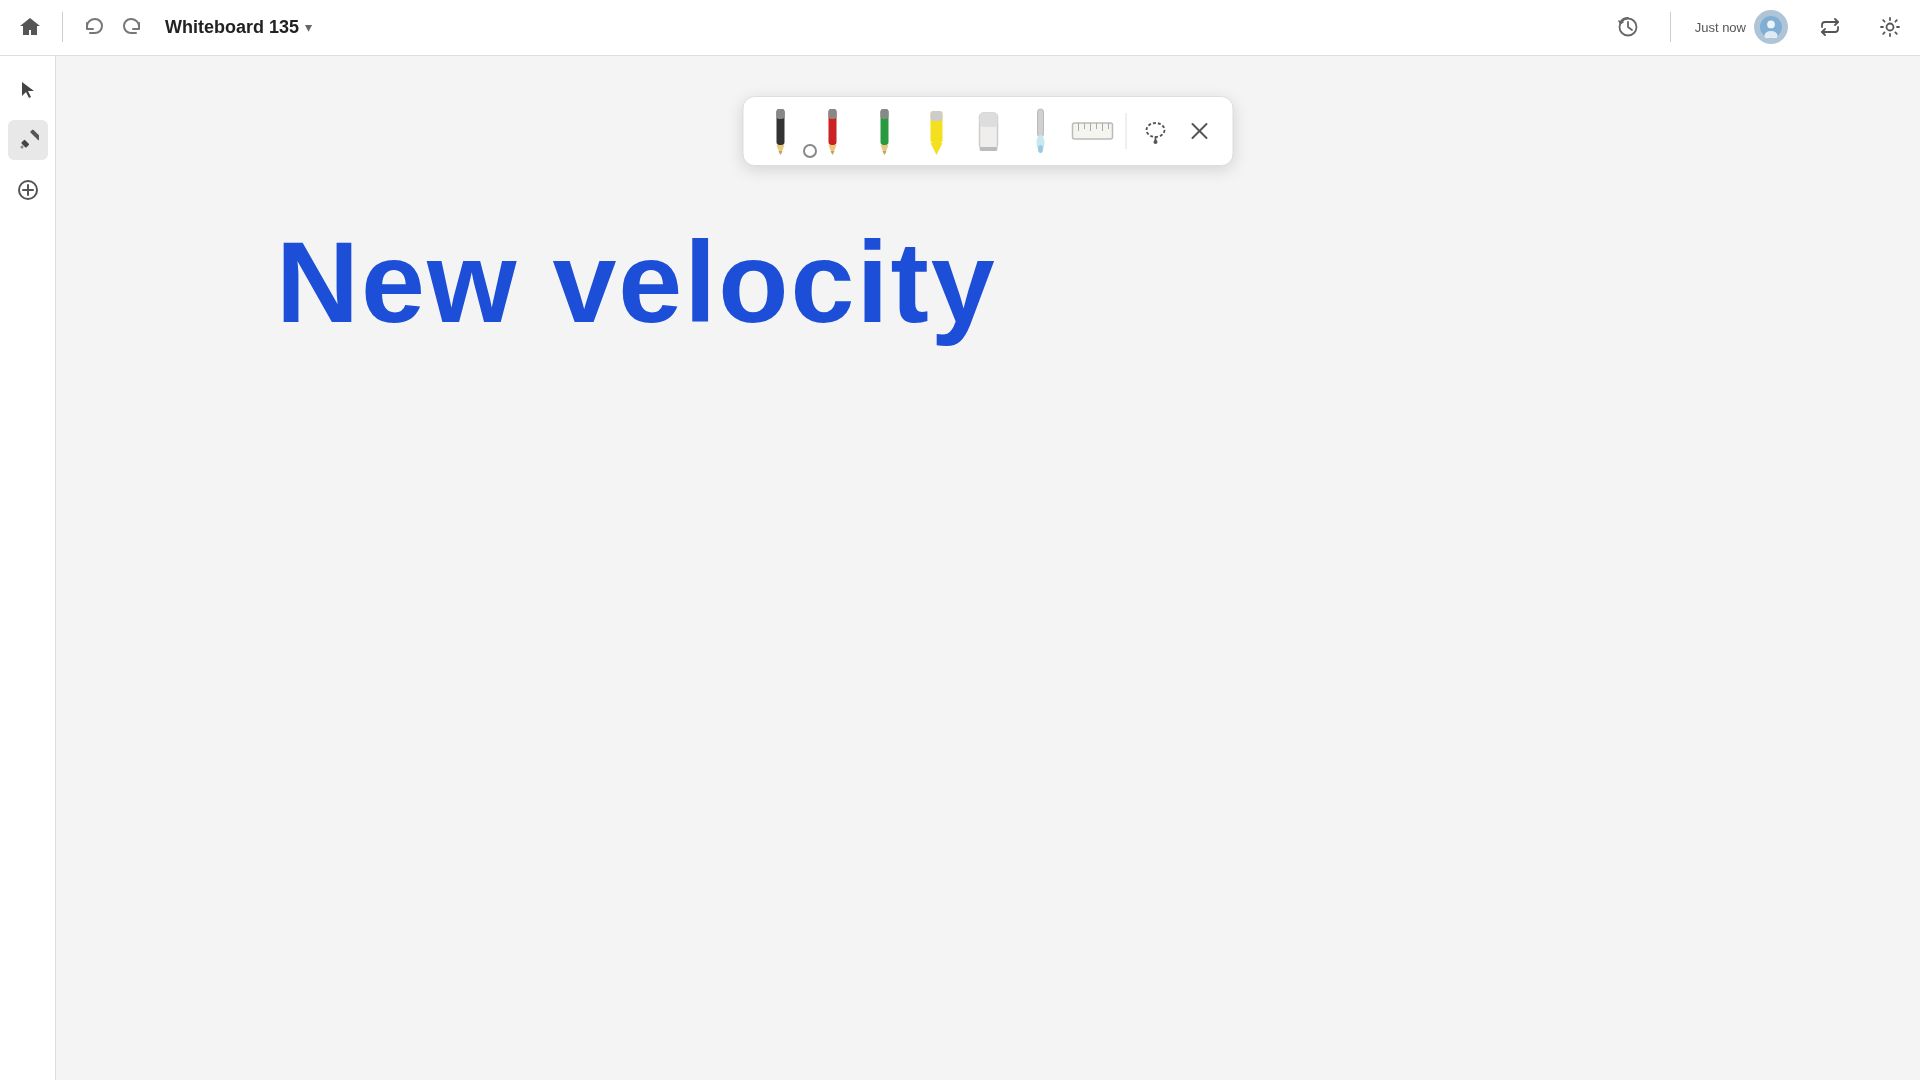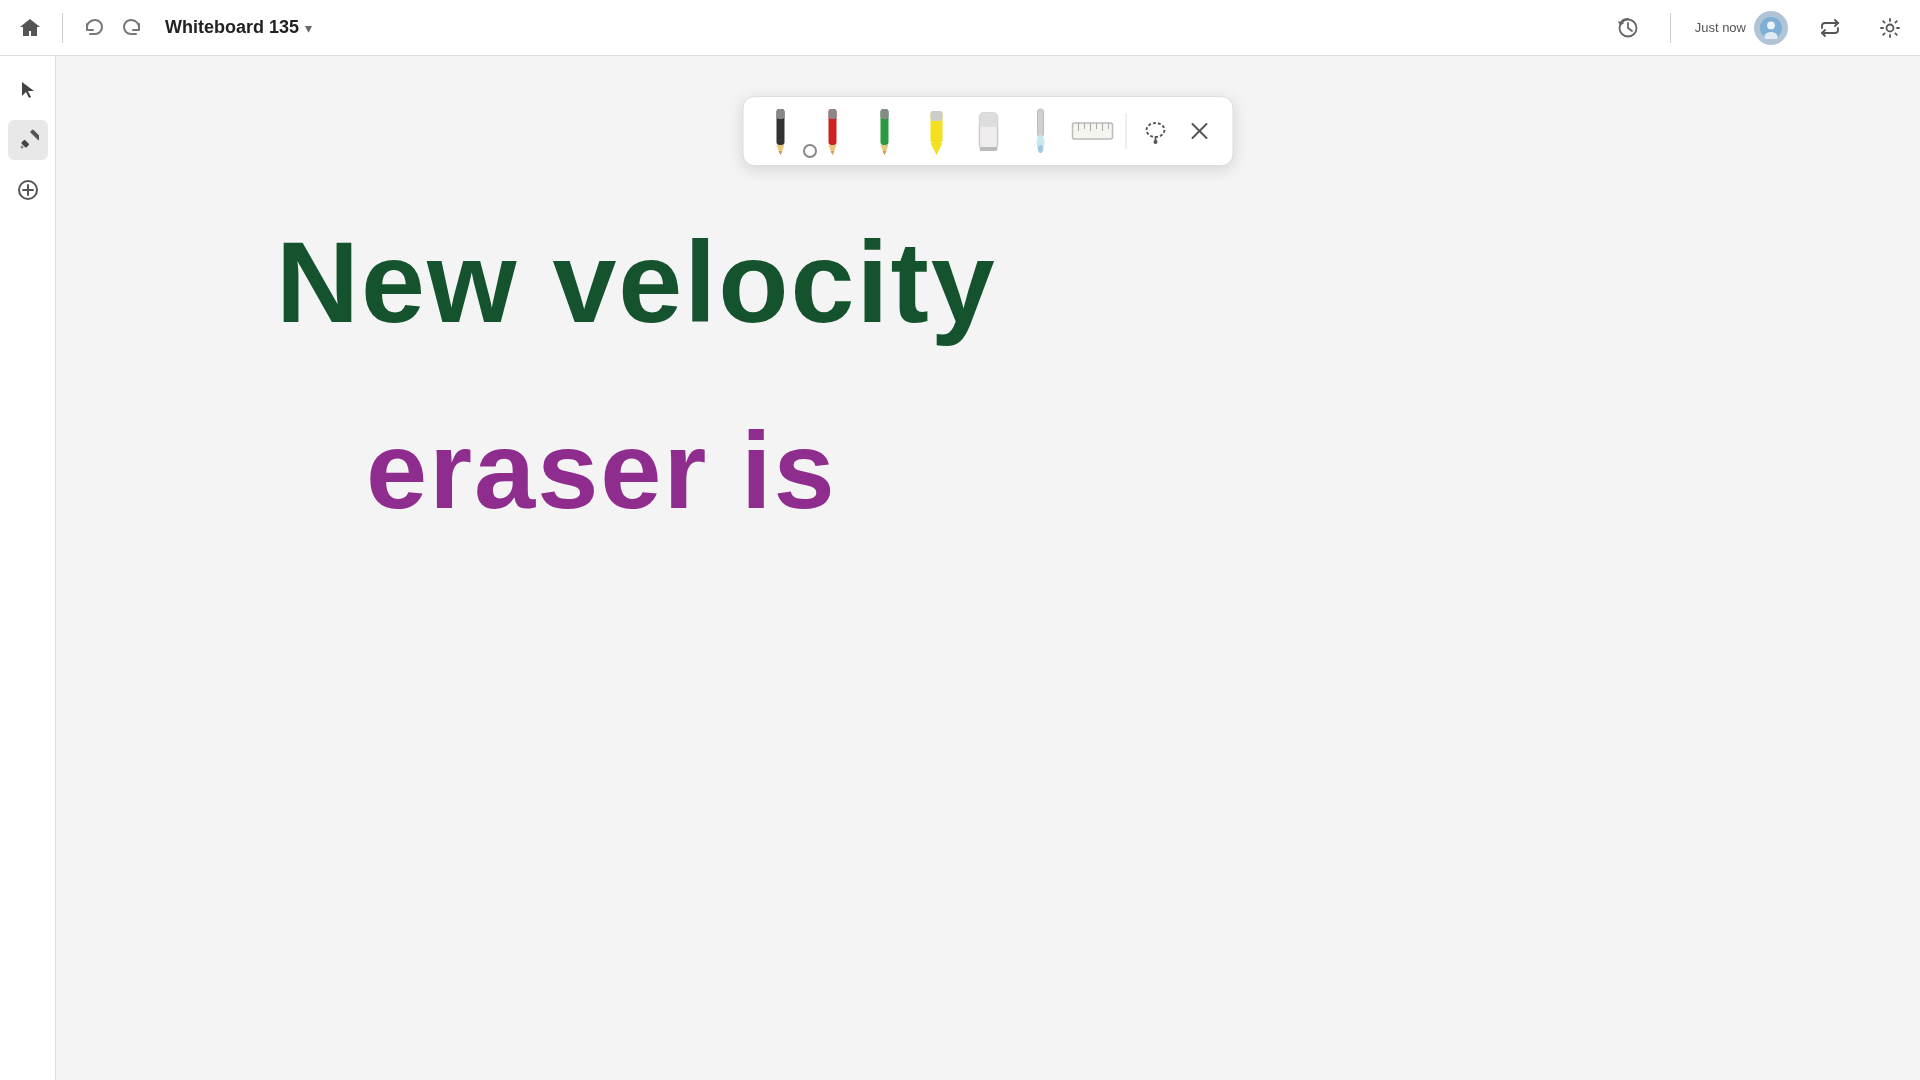--- a/index.html
+++ b/index.html
@@ -11,22 +11,22 @@
       background: #f0f0f0;
     }
 
     
     #topbar {
       width: 100%;
       height: 56px;
       background: #ffffff;
       border-bottom: 1px solid #ddd;
       display: flex;
-      align-items: center;
-      padding: 0 12px;
+      align-items: flex-start;
+      padding: 9px 12px;
       position: relative;
       z-index: 10;
     }
     .topbar-left {
       display: flex;
       align-items: center;
       gap: 8px;
     }
     .topbar-home-btn {
       width: 36px; height: 36px;
@@ -185,21 +185,21 @@
     .wb-text-line {
       position: absolute;
       font-family: 'Segoe Script', 'Comic Sans MS', cursive, sans-serif;
       font-weight: bold;
       user-select: none;
     }
     .text-new-velocity {
       left: 220px;
       top: 160px;
       font-size: 115px;
-      color: #14532d;
+      color: #1d4ed8;
       letter-spacing: 2px;
     }
     .text-eraser-is {
       left: 310px;
       top: 350px;
       font-size: 110px;
       color: #8e2d8e;
       letter-spacing: 2px;
     }
     .text-amazing {
@@ -394,19 +394,18 @@
         <line x1="4" y1="4" x2="18" y2="18" stroke="#555" stroke-width="2" stroke-linecap="round"></line>
         <line x1="18" y1="4" x2="4" y2="18" stroke="#555" stroke-width="2" stroke-linecap="round"></line>
       </svg>
     </div>
   </div>
 
   <div id="wb-content">
 
     <div class="wb-text-line text-new-velocity">New  velocity</div>
 
-    <div class="wb-text-line text-eraser-is">eraser is</div>
 
   </div>
 
   <div class="cursor-dot"></div>
 
 </div>
 
 </body></html>

